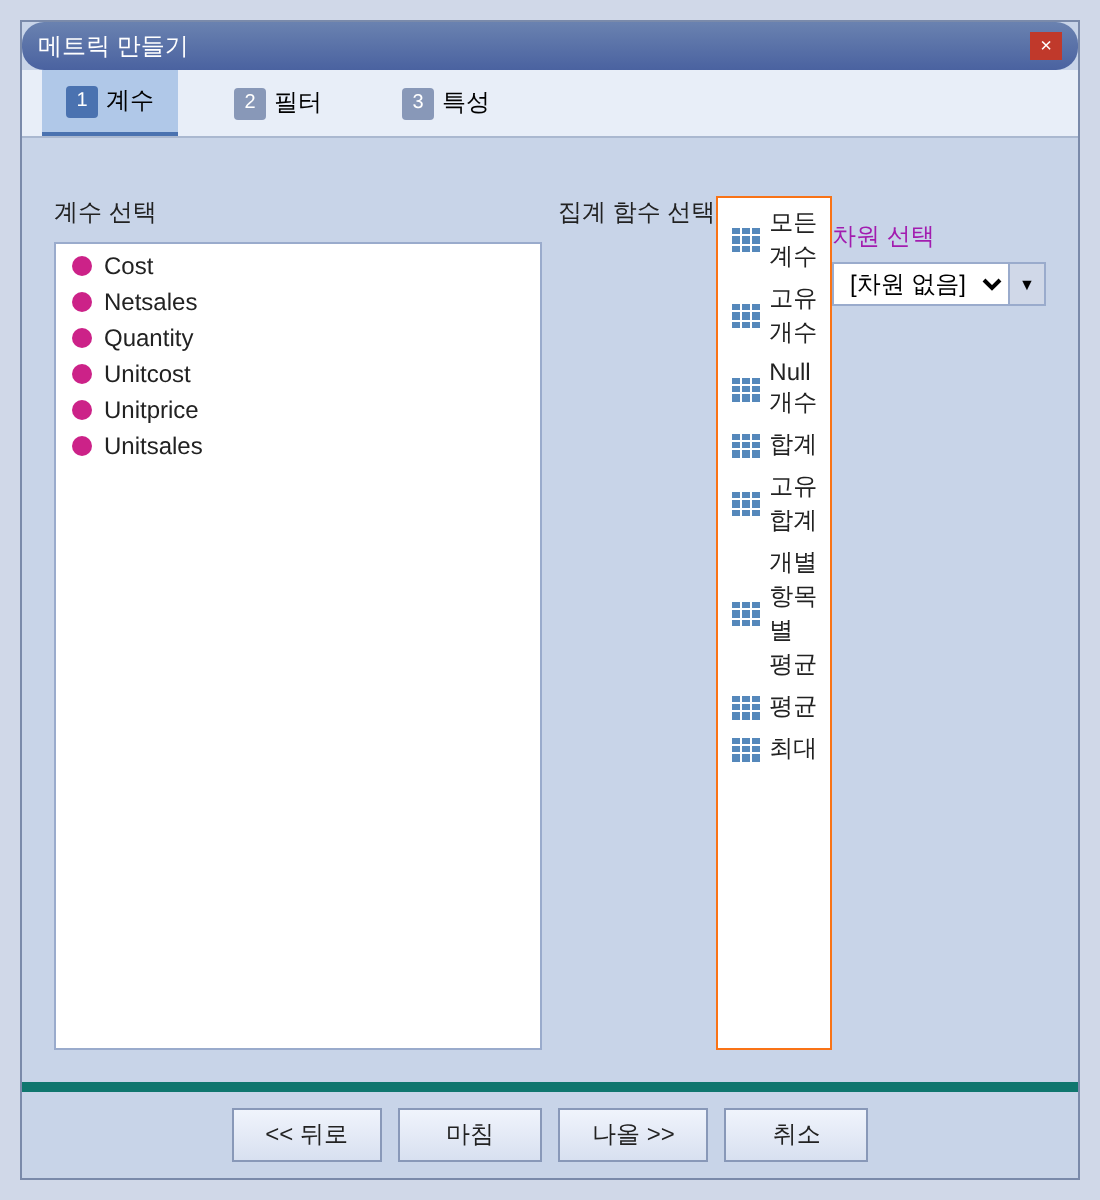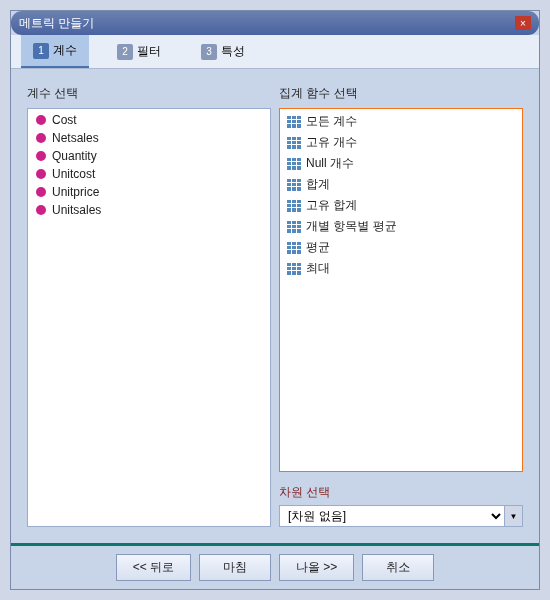--- a/index.html
+++ b/index.html
@@ -83,30 +83,31 @@
     .content-area {
       flex: 1;
       padding: 16px;
       display: flex;
       flex-direction: column;
     }
     .two-column {
       display: flex;
       gap: 8px;
       flex: 1;
+      margin-top: 13px;
     }
     .left-panel {
       flex: 1;
       display: flex;
       flex-direction: column;
     }
     .right-panel {
       flex: 1;
       display: flex;
-      flex-direction: column;
+      flex-direction: row;
     }
     .panel-label {
       font-size: 12px;
       margin-bottom: 6px;
       color: #222;
     }
     .list-box {
       background: white;
       border: 1px solid #9aabcc;
       flex: 1;
@@ -164,21 +165,21 @@
     .grid-icon span {
       background: #5588bb;
       display: block;
     }
     .dim-section {
       margin-top: 12px;
     }
     .dim-label {
       font-size: 12px;
       margin-bottom: 4px;
-      color: #7f1d1d;
+      color: #a21caf;
     }
     .dim-select-wrapper {
       display: flex;
       align-items: center;
       border: 1px solid #9aabcc;
       background: white;
       height: 22px;
     }
     .dim-select {
       flex: 1;
@@ -195,21 +196,21 @@
       height: 100%;
       background: #d0d8e8;
       border-left: 1px solid #9aabcc;
       display: flex;
       align-items: center;
       justify-content: center;
       cursor: pointer;
       font-size: 8px;
     }
     .footer {
-      border-top: 3px solid #0f766e;
+      border-top: 5px solid #0f766e;
       padding: 8px 12px;
       display: flex;
       justify-content: center;
       gap: 8px;
       background: #c8d4e8;
     }
     .footer-btn {
       background: linear-gradient(to bottom, #f0f4fc, #d8e0f0);
       border: 1px solid #8898b8;
       padding: 4px 16px;

